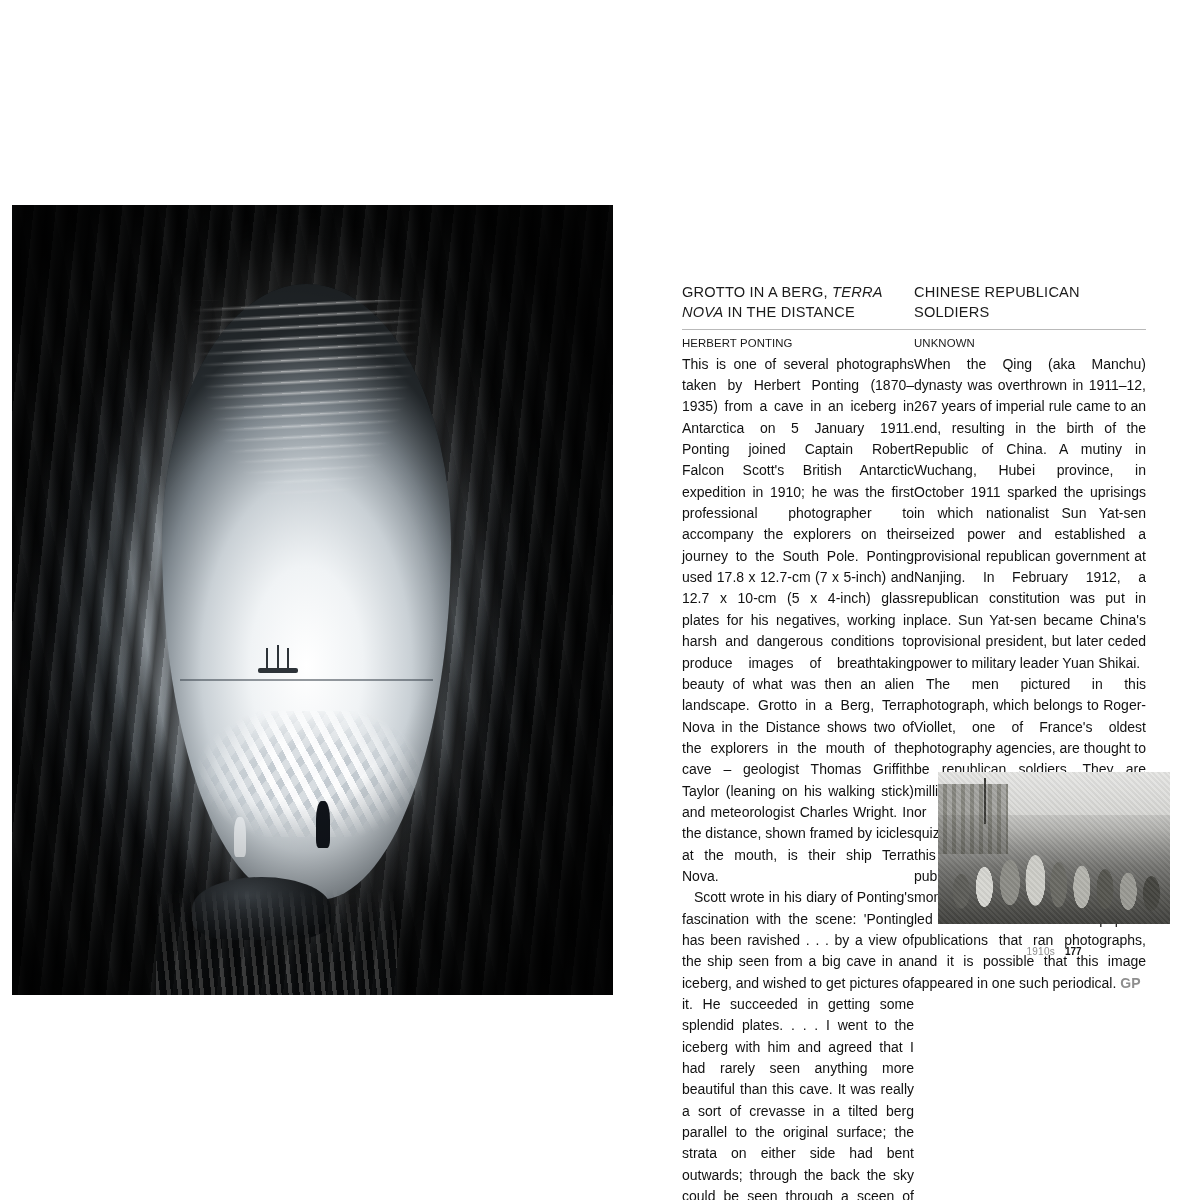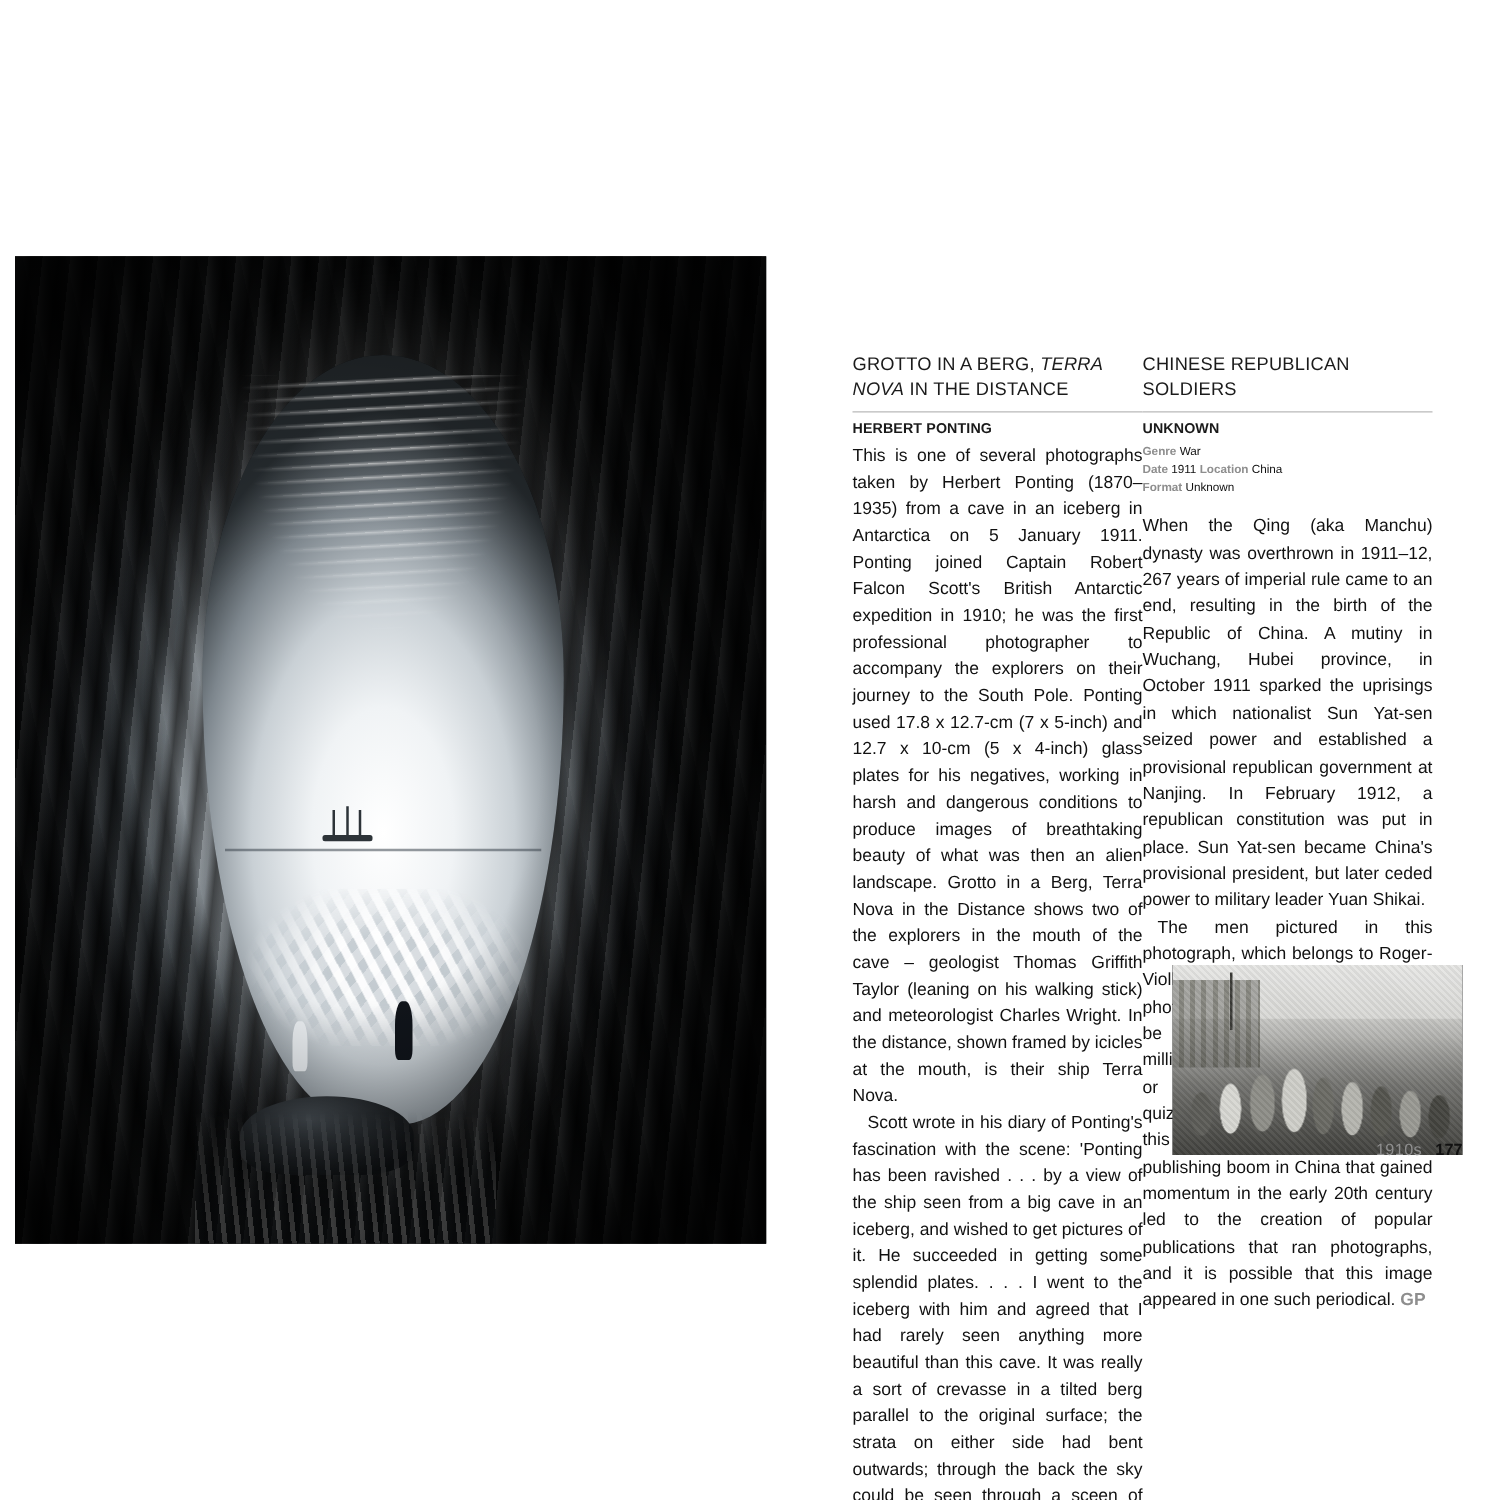--- a/index.html
+++ b/index.html
@@ -173,21 +173,21 @@
   .art-title em { font-style: italic; }
 
   .rule {
     height: 1px;
     background: #b9b9b9;
     margin: 6px 0 7px 0;
   }
 
   .artist {
     font-size: 11.4px;
-    font-weight: bold;
+    font-weight: normal;
     letter-spacing: 0.1px;
     margin: 0 0 5px 0;
     text-transform: uppercase;
   }
 
   .meta {
     font-size: 9.4px;
     line-height: 1.55;
     color: #111;
     margin: 0 0 13px 0;
@@ -261,24 +261,24 @@
   }
   .photo2 .grain {
     position: absolute;
     inset: 0;
     background: repeating-linear-gradient(45deg, rgba(255,255,255,0.05) 0 2px, rgba(0,0,0,0.05) 2px 4px);
   }
 
   .folio {
     position: absolute;
     left: 938px;
-    top: 912px;
+    top: 946px;
     width: 232px;
-    text-align: right;
-    font-size: 13px;
+    text-align: center;
+    font-size: 10px;
     color: #3a3a3a;
   }
   .folio .decade { color: #8e8e8e; letter-spacing: 0.3px; }
   .folio .page-no { font-weight: bold; margin-left: 7px; color: #111; }
 </style>
 </head>
 <body>
 
 <div class="plate">
   <div class="ice-bg"></div>
@@ -308,30 +308,20 @@
   <div class="body-text">
     <p>This is one of several photographs taken by Herbert Ponting (1870–1935) from a cave in an iceberg in Antarctica on 5 January 1911. Ponting joined Captain Robert Falcon Scott's British Antarctic expedition in 1910; he was the first professional photographer to accompany the explorers on their journey to the South Pole. Ponting used 17.8 x 12.7-cm (7 x 5-inch) and 12.7 x 10-cm (5 x 4-inch) glass plates for his negatives, working in harsh and dangerous conditions to produce images of breathtaking beauty of what was then an alien landscape. Grotto in a Berg, Terra Nova in the Distance shows two of the explorers in the mouth of the cave – geologist Thomas Griffith Taylor (leaning on his walking stick) and meteorologist Charles Wright. In the distance, shown framed by icicles at the mouth, is their ship Terra Nova.</p>
     <p><span>Scott wrote in his diary of Ponting's fascination with the scene: 'Ponting has been ravished . . . by a view of the ship seen from a big cave in an iceberg, and wished to get pictures of it. He succeeded in getting some splendid plates. . . . I went to the iceberg with him and agreed that I had rarely seen anything more beautiful than this cave. It was really a sort of crevasse in a tilted berg parallel to the original surface; the strata on either side had bent outwards; through the back the sky could be seen through a sceen of beautiful icicles – it looked a royal purple, whether by contrast with the blue of the cavern or whether from optical illusion I do not know. Through the larger entrance could be seen, also partly through icicles, the ship, the Western Mountains and a lilac sky; a wonderfully beautiful picture.'</span> <span class="initials">CK</span></p>
   </div>
 </div>
 
 <div class="col col-2">
   <h2 class="art-title">CHINESE REPUBLICAN SOLDIERS</h2>
   <div class="rule"></div>
   <div class="artist">UNKNOWN</div>
-  <div class="meta">
-    <span class="k">Genre</span>
-    <span>War</span><br>
-    <span class="k">Date</span>
-    <span>1911</span>
-    <span class="k">Location</span>
-    <span>China</span><br>
-    <span class="k">Format</span>
-    <span>Unknown</span>
-  </div>
   <div class="body-text">
     <p>When the Qing (aka Manchu) dynasty was overthrown in 1911–12, 267 years of imperial rule came to an end, resulting in the birth of the Republic of China. A mutiny in Wuchang, Hubei province, in October 1911 sparked the uprisings in which nationalist Sun Yat-sen seized power and established a provisional republican government at Nanjing. In February 1912, a republican constitution was put in place. Sun Yat-sen became China's provisional president, but later ceded power to military leader Yuan Shikai.</p>
     <p><span>The men pictured in this photograph, which belongs to Roger-Viollet, one of France's oldest photography agencies, are thought to be republican soldiers. They are milling around, waiting for something or someone, and their relaxed, quizzical expressions suggest that this is a moment of downtime. A publishing boom in China that gained momentum in the early 20th century led to the creation of popular publications that ran photographs, and it is possible that this image appeared in one such periodical.</span> <span class="initials">GP</span></p>
   </div>
 </div>
 
 <div class="photo2">
   <div class="sky"></div>
   <div class="bldg"></div>
   <div class="flag"></div>

